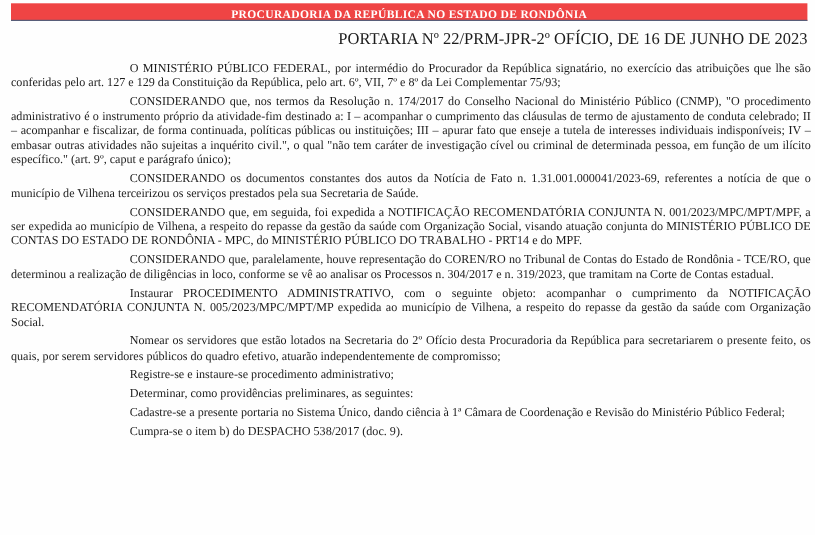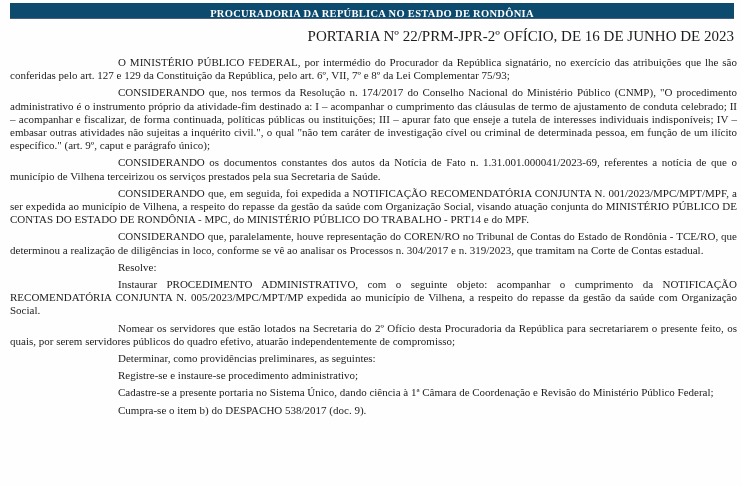--- a/index.html
+++ b/index.html
@@ -44,32 +44,31 @@
     margin: 0 0 4px 0;
     font-size: 11px;
     line-height: 13.2px;
     text-align: justify;
     text-indent: 108px;
   }
 </style>
 </head>
 <body style="color: rgb(28, 28, 28); background: rgb(254, 254, 254);">
 
-<div class="titlebar" style="background: #0c4a6e; text-align: center;">
+<div class="titlebar" style="background: #ef4444; text-align: center;">
   <span class="titlebar-text">PROCURADORIA DA REPÚBLICA NO ESTADO DE RONDÔNIA</span>
 </div>
 
 <div class="subject-line">PORTARIA Nº 22/PRM-JPR-2º OFÍCIO, DE 16 DE JUNHO DE 2023</div>
 
 <div class="doc-body">
   <p>O MINISTÉRIO PÚBLICO FEDERAL, por intermédio do Procurador da República signatário, no exercício das atribuições que lhe são conferidas pelo art. 127 e 129 da Constituição da República, pelo art. 6º, VII, 7º e 8º da Lei Complementar 75/93;</p>
   <p>CONSIDERANDO que, nos termos da Resolução n. 174/2017 do Conselho Nacional do Ministério Público (CNMP), "O procedimento administrativo é o instrumento próprio da atividade-fim destinado a: I – acompanhar o cumprimento das cláusulas de termo de ajustamento de conduta celebrado; II – acompanhar e fiscalizar, de forma continuada, políticas públicas ou instituições; III – apurar fato que enseje a tutela de interesses individuais indisponíveis; IV – embasar outras atividades não sujeitas a inquérito civil.", o qual "não tem caráter de investigação cível ou criminal de determinada pessoa, em função de um ilícito específico." (art. 9º, caput e parágrafo único);</p>
   <p>CONSIDERANDO os documentos constantes dos autos da Notícia de Fato n. 1.31.001.000041/2023-69, referentes a notícia de que o município de Vilhena terceirizou os serviços prestados pela sua Secretaria de Saúde.</p>
   <p>CONSIDERANDO que, em seguida, foi expedida a NOTIFICAÇÃO RECOMENDATÓRIA CONJUNTA N. 001/2023/MPC/MPT/MPF, a ser expedida ao município de Vilhena, a respeito do repasse da gestão da saúde com Organização Social, visando atuação conjunta do MINISTÉRIO PÚBLICO DE CONTAS DO ESTADO DE RONDÔNIA - MPC, do MINISTÉRIO PÚBLICO DO TRABALHO - PRT14 e do MPF.</p>
   <p>CONSIDERANDO que, paralelamente, houve representação do COREN/RO no Tribunal de Contas do Estado de Rondônia - TCE/RO, que determinou a realização de diligências in loco, conforme se vê ao analisar os Processos n. 304/2017 e n. 319/2023, que tramitam na Corte de Contas estadual.</p>
-  <p>Resolve:</p>
   <p>Instaurar PROCEDIMENTO ADMINISTRATIVO, com o seguinte objeto: acompanhar o cumprimento da NOTIFICAÇÃO RECOMENDATÓRIA CONJUNTA N. 005/2023/MPC/MPT/MP expedida ao município de Vilhena, a respeito do repasse da gestão da saúde com Organização Social.</p>
   <p>Nomear os servidores que estão lotados na Secretaria do 2º Ofício desta Procuradoria da República para secretariarem o presente feito, os quais, por serem servidores públicos do quadro efetivo, atuarão independentemente de compromisso;</p>
+  <p>Registre-se e instaure-se procedimento administrativo;</p>
   <p>Determinar, como providências preliminares, as seguintes:</p>
-  <p>Registre-se e instaure-se procedimento administrativo;</p>
   <p>Cadastre-se a presente portaria no Sistema Único, dando ciência à 1ª Câmara de Coordenação e Revisão do Ministério Público Federal;</p>
   <p>Cumpra-se o item b) do DESPACHO 538/2017 (doc. 9).</p>
 </div>
 
 </body></html>

